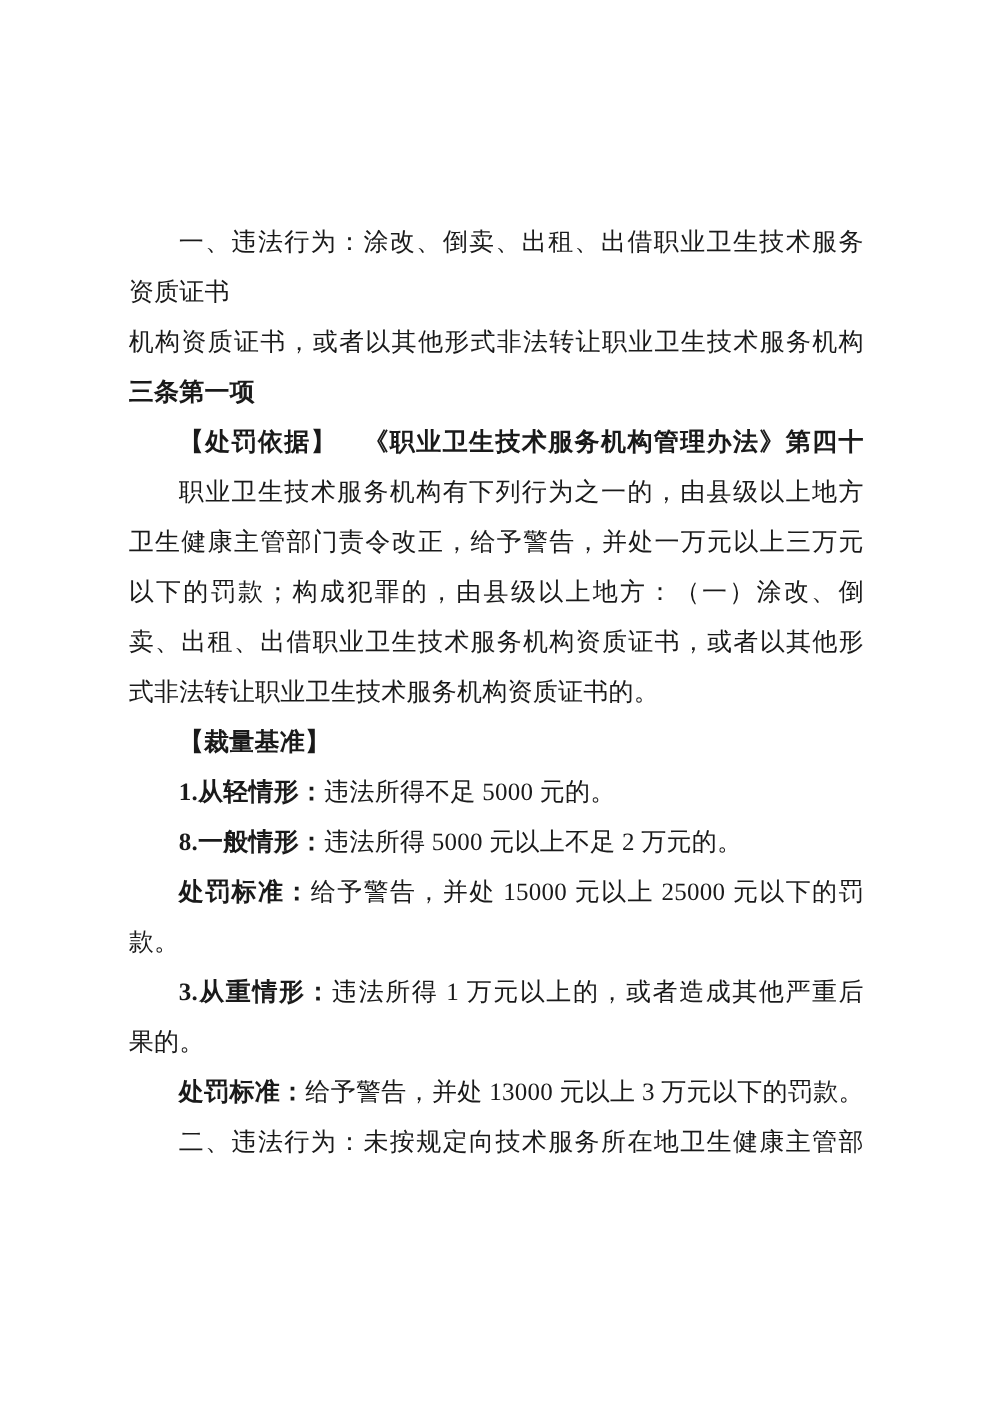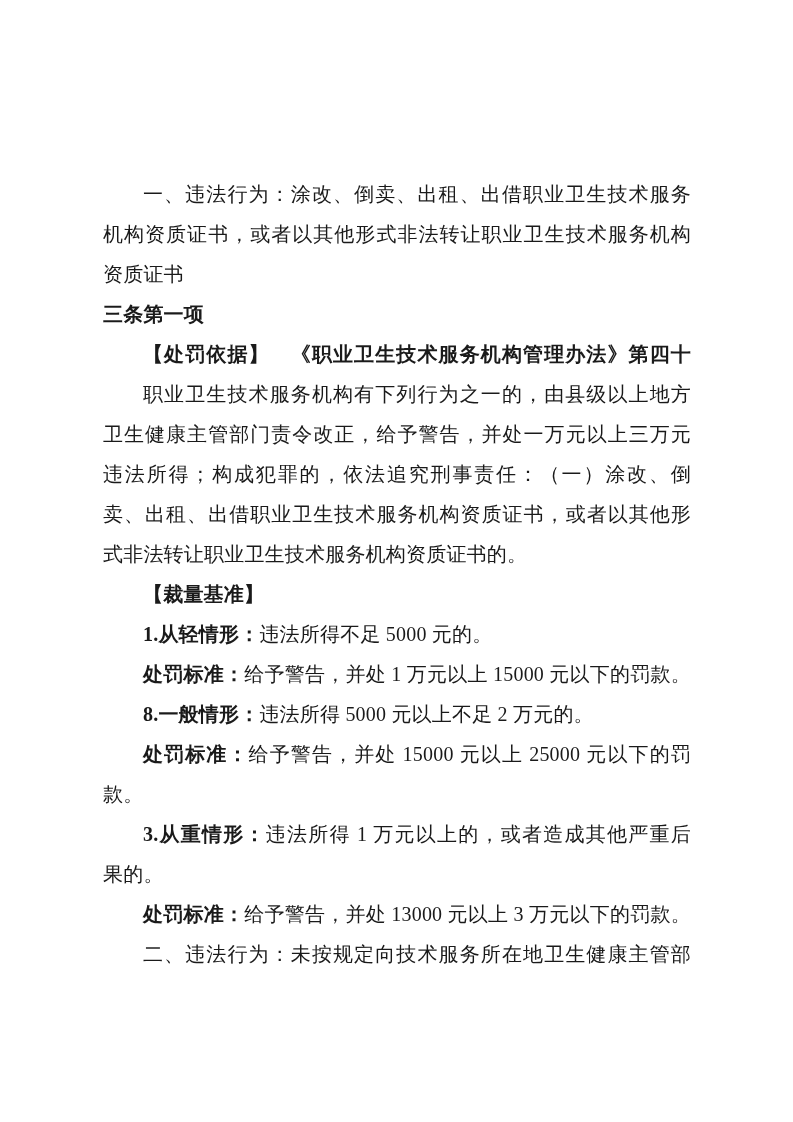--- a/index.html
+++ b/index.html
@@ -47,32 +47,31 @@
     font-size: 16px;
     line-height: 24px;
   }
 </style>
 </head>
 <body>
 
 <div class="page">
   <div class="doc-body">
       <div class="line indent fill"><span class="run">一、违法行为：涂改、倒卖、出租、出借职业卫生技术服务</span></div>
+      <div class="line"><span class="run">资质证书</span></div>
       <div class="line fill"><span class="run">机构资质证书，或者以其他形式非法转让职业卫生技术服务机构</span></div>
-      <div class="line"><span class="run">资质证书</span></div>
       <div class="line"><span class="run bold">三条第一项</span></div>
       <div class="line indent fill"><span class="run bold">【处罚依据】　《职业卫生技术服务机构管理办法》第四十</span></div>
       <div class="line indent fill"><span class="run">职业卫生技术服务机构有下列行为之一的，由县级以上地方</span></div>
       <div class="line fill"><span class="run">卫生健康主管部门责令改正，给予警告，并处一万元以上三万元</span></div>
-      <div class="line fill"><span class="run">违法所得；构成犯罪的，依法追究刑事责任：（一）涂改、倒</span></div>
+      <div class="line fill"><span class="run">以下的罚款；构成犯罪的，由县级以上地方：（一）涂改、倒</span></div>
       <div class="line fill"><span class="run">卖、出租、出借职业卫生技术服务机构资质证书，或者以其他形</span></div>
       <div class="line"><span class="run">式非法转让职业卫生技术服务机构资质证书的。</span></div>
       <div class="line indent"><span class="run bold">【裁量基准】</span></div>
       <div class="line indent"><span class="run bold">1.从轻情形：</span><span class="run">违法所得不足 5000 元的。</span></div>
-      <div class="line indent fill"><span class="run bold">处罚标准：</span><span class="run">给予警告，并处 1 万元以上 15000 元以下的罚款。</span></div>
       <div class="line indent"><span class="run bold">8.一般情形：</span><span class="run">违法所得 5000 元以上不足 2 万元的。</span></div>
       <div class="line indent fill"><span class="run bold">处罚标准：</span><span class="run">给予警告，并处 15000 元以上 25000 元以下的罚</span></div>
       <div class="line"><span class="run">款。</span></div>
       <div class="line indent fill"><span class="run bold">3.从重情形：</span><span class="run">违法所得 1 万元以上的，或者造成其他严重后</span></div>
       <div class="line"><span class="run">果的。</span></div>
       <div class="line indent fill"><span class="run bold">处罚标准：</span><span class="run">给予警告，并处 13000 元以上 3 万元以下的罚款。</span></div>
       <div class="line indent fill"><span class="run">二、违法行为：未按规定向技术服务所在地卫生健康主管部</span></div>
     </div>
 </div>
 

